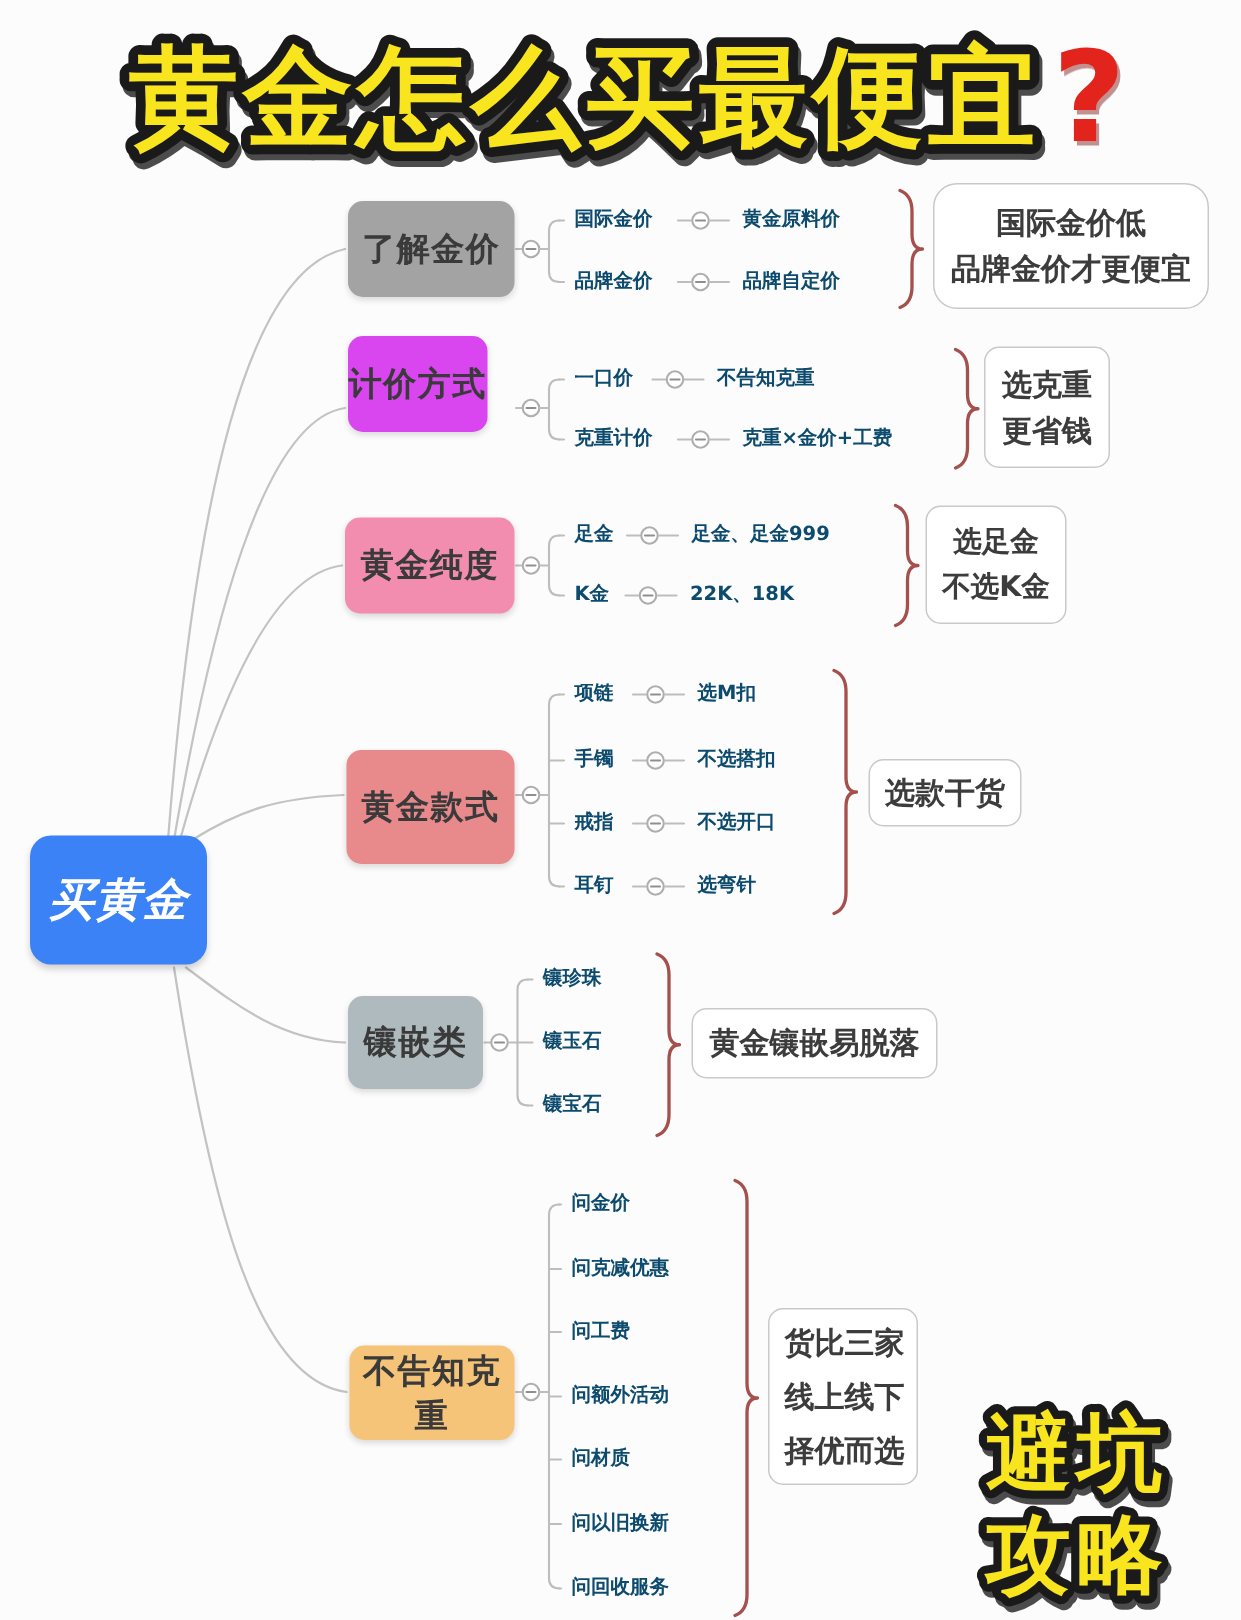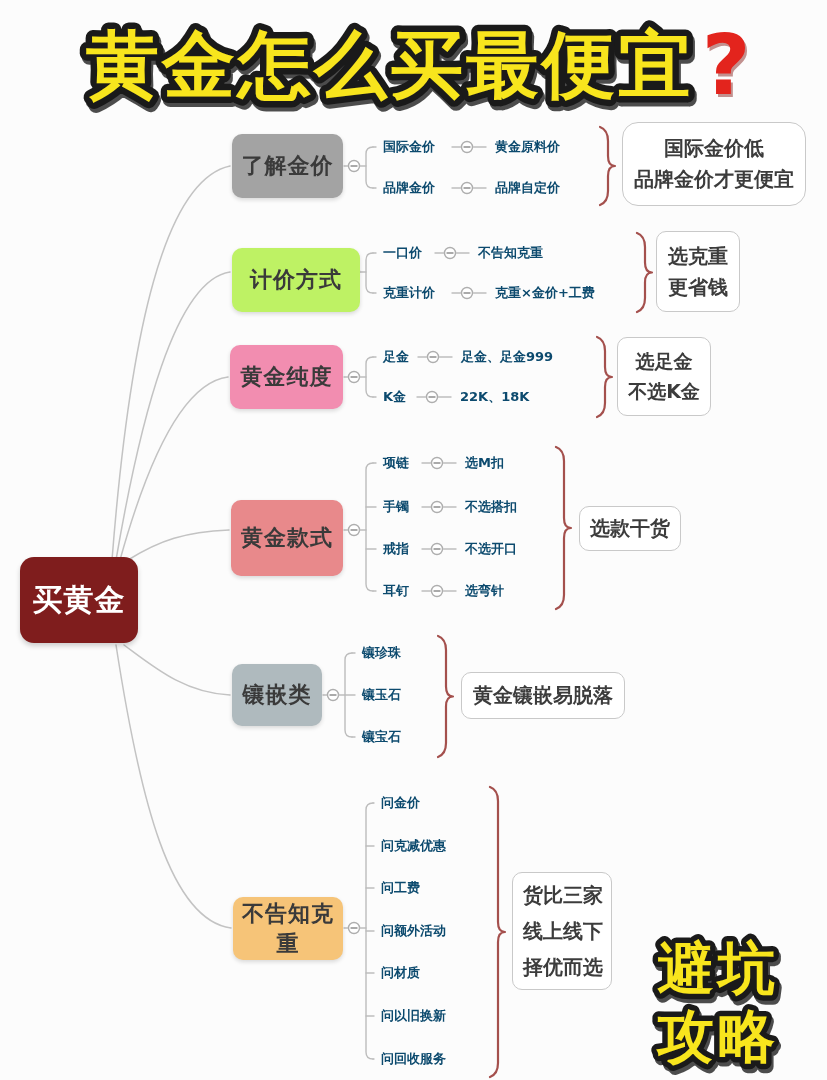--- a/index.html
+++ b/index.html
@@ -159,24 +159,24 @@
 
   <svg class="layer" viewBox="0 0 827 1080" xmlns="http://www.w3.org/2000/svg">
     <text class="outline" x="390" y="90" font-size="73" letter-spacing="3" text-anchor="middle" stroke-width="13">黄金怎么买最便宜</text>
     <text class="qmark" x="726" y="94" font-size="84" text-anchor="middle">?</text>
     <text class="outline" x="718" y="988" font-size="57" letter-spacing="4" text-anchor="middle" stroke-width="11">避坑</text>
     <text class="outline" x="718" y="1056" font-size="57" letter-spacing="4" text-anchor="middle" stroke-width="11">攻略</text>
   </svg>
 
   <div class="layer">
 
-    <div class="root" style="background: #7f1d1d;">买黄金</div>
+    <div class="root" style="background: #3b82f6; font-style: italic;">买黄金</div>
 
     <div class="bbox" style="left: 232px; top: 134px; width: 111px; height: 64px; background: #a3a3a3;">了解金价</div>
-    <div class="bbox" style="left: 232px; top: 248px; width: 128px; height: 64px; background: #bef264;">计价方式</div>
+    <div class="bbox" style="left: 232px; top: 224px; width: 93px; height: 64px; background: #d946ef;">计价方式</div>
     <div class="bbox" style="left: 230px; top: 345px; width: 113px; height: 64px; background: rgb(242, 141, 176);">黄金纯度</div>
     <div class="bbox" style="left: 231px; top: 500px; width: 112px; height: 76px; background: rgb(232, 137, 139);">黄金款式</div>
     <div class="bbox" style="left: 232px; top: 664px; width: 90px; height: 62px; background: rgb(175, 186, 190);">镶嵌类</div>
     <div class="bbox" style="left: 233px; top: 897px; width: 110px; height: 63px; background: rgb(246, 196, 120);">不告知克重</div>
 
     <div class="clabel" style="left:383px;top:136px;">国际金价</div>
     <div class="clabel" style="left:495px;top:136px;">黄金原料价</div>
     <div class="clabel" style="left:383px;top:177px;">品牌金价</div>
     <div class="clabel" style="left:495px;top:177px;">品牌自定价</div>
 

